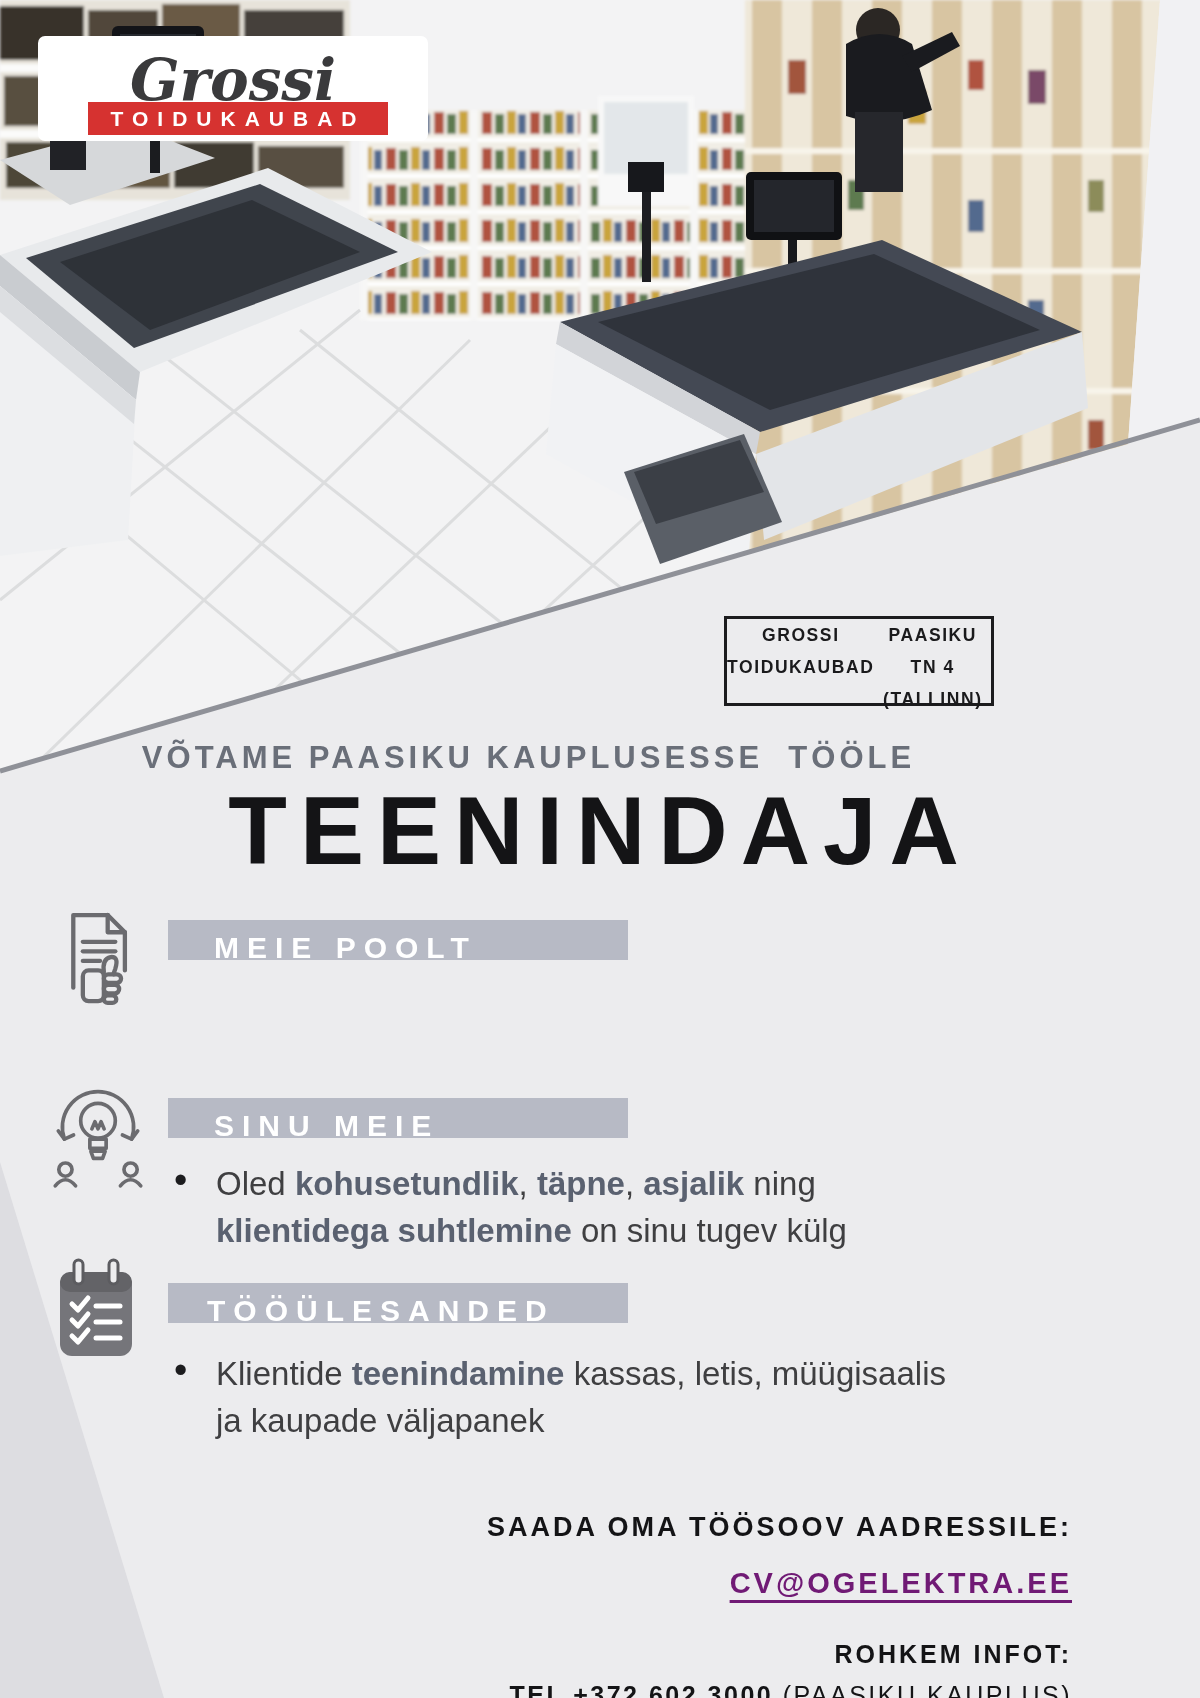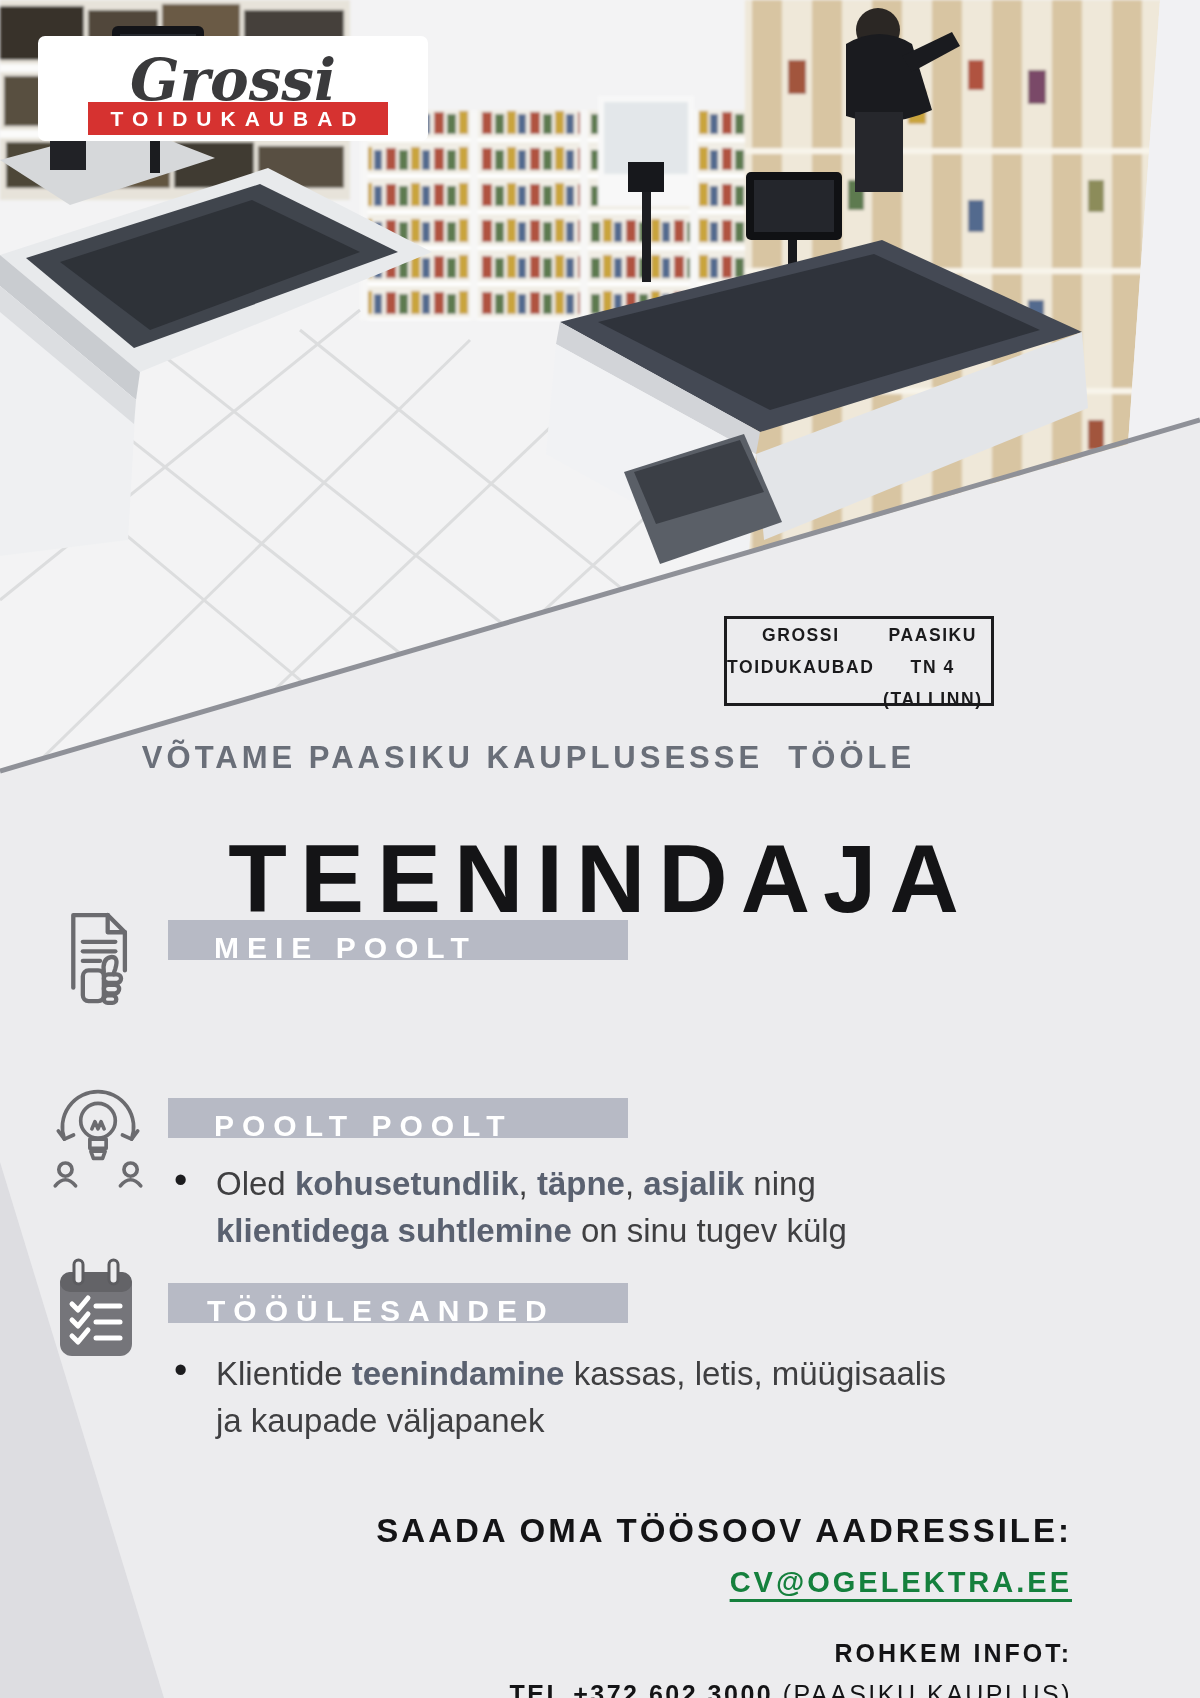--- a/index.html
+++ b/index.html
@@ -31,21 +31,21 @@
 
   
   .loc-box{position:absolute;left:724px;top:616px;width:270px;height:90px;z-index:3;
     border:3px solid #1c1c1e;display:flex;flex-direction:row;justify-content:center;
     text-align:center;color:#1a1a1c;font-weight:700;font-size:17.5px;letter-spacing:1.6px;line-height:32px;}
 
   
   .kicker{position:absolute;left:0;top:740px;width:1057px;z-index:3;text-align:center;
     color:var(--kicker);font-weight:800;font-size:31px;letter-spacing:4px;white-space:pre;}
   .big-title{position:absolute;left:0;top:776px;width:1200px;z-index:3;text-align:center;
-    color:var(--title);font-weight:700;font-size:96px;letter-spacing:13px;margin-top:48px;}
+    color:var(--title);font-weight:700;font-size:96px;letter-spacing:13px;}
 
   
   .banner{position:absolute;left:168px;width:460px;height:40px;z-index:3;background:var(--banner-bg);
     color:#ffffff;font-weight:700;font-size:30px;letter-spacing:8px;line-height:55px;padding-left:46px;}
   .banner.b1{top:920px;}
   .banner.b2{top:1098px;}
   .banner.b3{top:1283px;padding-left:39px;}
 
   .bullet{position:absolute;left:172px;width:920px;z-index:3;color:var(--body);
     font-size:33px;line-height:47px;padding-left:44px;}
@@ -56,23 +56,23 @@
   .bullet.t3{top:1350px;}
 
   .sec-icon{position:absolute;z-index:3;}
   .sec-icon.i1{left:58px;top:908px;width:86px;height:102px;}
   .sec-icon.i2{left:42px;top:1080px;width:112px;height:112px;}
   .sec-icon.i3{left:56px;top:1258px;width:80px;height:102px;}
   .sec-icon svg{display:block;width:100%;height:100%;}
 
   
   .contact{position:absolute;right:128px;top:1512px;z-index:3;text-align:right;color:#141416;}
-  .contact .send{font-size:33px;font-weight:700;letter-spacing:3px;}
-  .contact .email{display:inline-block;margin-top:16px;font-size:29px;font-weight:700;letter-spacing:3px;
-    text-decoration:underline;text-decoration-thickness:2.5px;text-underline-offset:7px;color:#15803d;}
+  .contact .send{font-size:27px;font-weight:700;letter-spacing:3px;}
+  .contact .email{display:inline-block;margin-top:24px;font-size:29px;font-weight:700;letter-spacing:3px;
+    text-decoration:underline;text-decoration-thickness:2.5px;text-underline-offset:7px;color:#701a75;}
   .contact .more{margin-top:40px;font-size:25px;font-weight:700;letter-spacing:3px;}
   .contact .tel{margin-top:12px;font-size:25px;letter-spacing:2.5px;}
   .contact .tel .ph-bold{font-weight:700;}
 </style>
 </head>
 <body>
 
 <div class="canvas">
 
   <div class="photo-wrap">
@@ -245,21 +245,21 @@
       <circle cx="50" cy="40" r="17"></circle>
       <path d="M44 48 l3 -7 l3 7 l3 -7 l3 7"></path>
       <rect x="42" y="58" width="16" height="9"></rect>
       <path d="M43 70 h14 l-2.5 7 h-9 z"></path>
       <circle cx="18" cy="88" r="6.5"></circle>
       <path d="M8 104 q10 -12 20 0"></path>
       <circle cx="82" cy="88" r="6.5"></circle>
       <path d="M72 104 q10 -12 20 0"></path>
     </svg>
   </div>
-  <div class="banner b2">POOLT POOLT</div>
+  <div class="banner b2">SINU MEIE</div>
   <div class="bullet t2"><span>Oled </span><span class="hl">kohusetundlik</span><span>, </span><span class="hl">täpne</span><span>, </span><span class="hl">asjalik</span><span> ning</span><br><span class="hl">klientidega suhtlemine</span><span> on sinu tugev külg</span></div>
 
   <div class="sec-icon i3">
     <svg viewBox="0 0 80 102" xmlns="http://www.w3.org/2000/svg">
       <rect x="4" y="14" width="72" height="84" rx="12" fill="#75757a"></rect>
       <rect x="4" y="14" width="72" height="20" rx="10" fill="#636367"></rect>
       <rect x="18" y="2" width="9" height="24" rx="4.5" fill="#ececee" stroke="#5c5c60" stroke-width="3"></rect>
       <rect x="53" y="2" width="9" height="24" rx="4.5" fill="#ececee" stroke="#5c5c60" stroke-width="3"></rect>
       <g stroke="#ffffff" stroke-width="5" fill="none" stroke-linecap="round" stroke-linejoin="round">
         <path d="M16 46 l6 6 l10 -12"></path>

